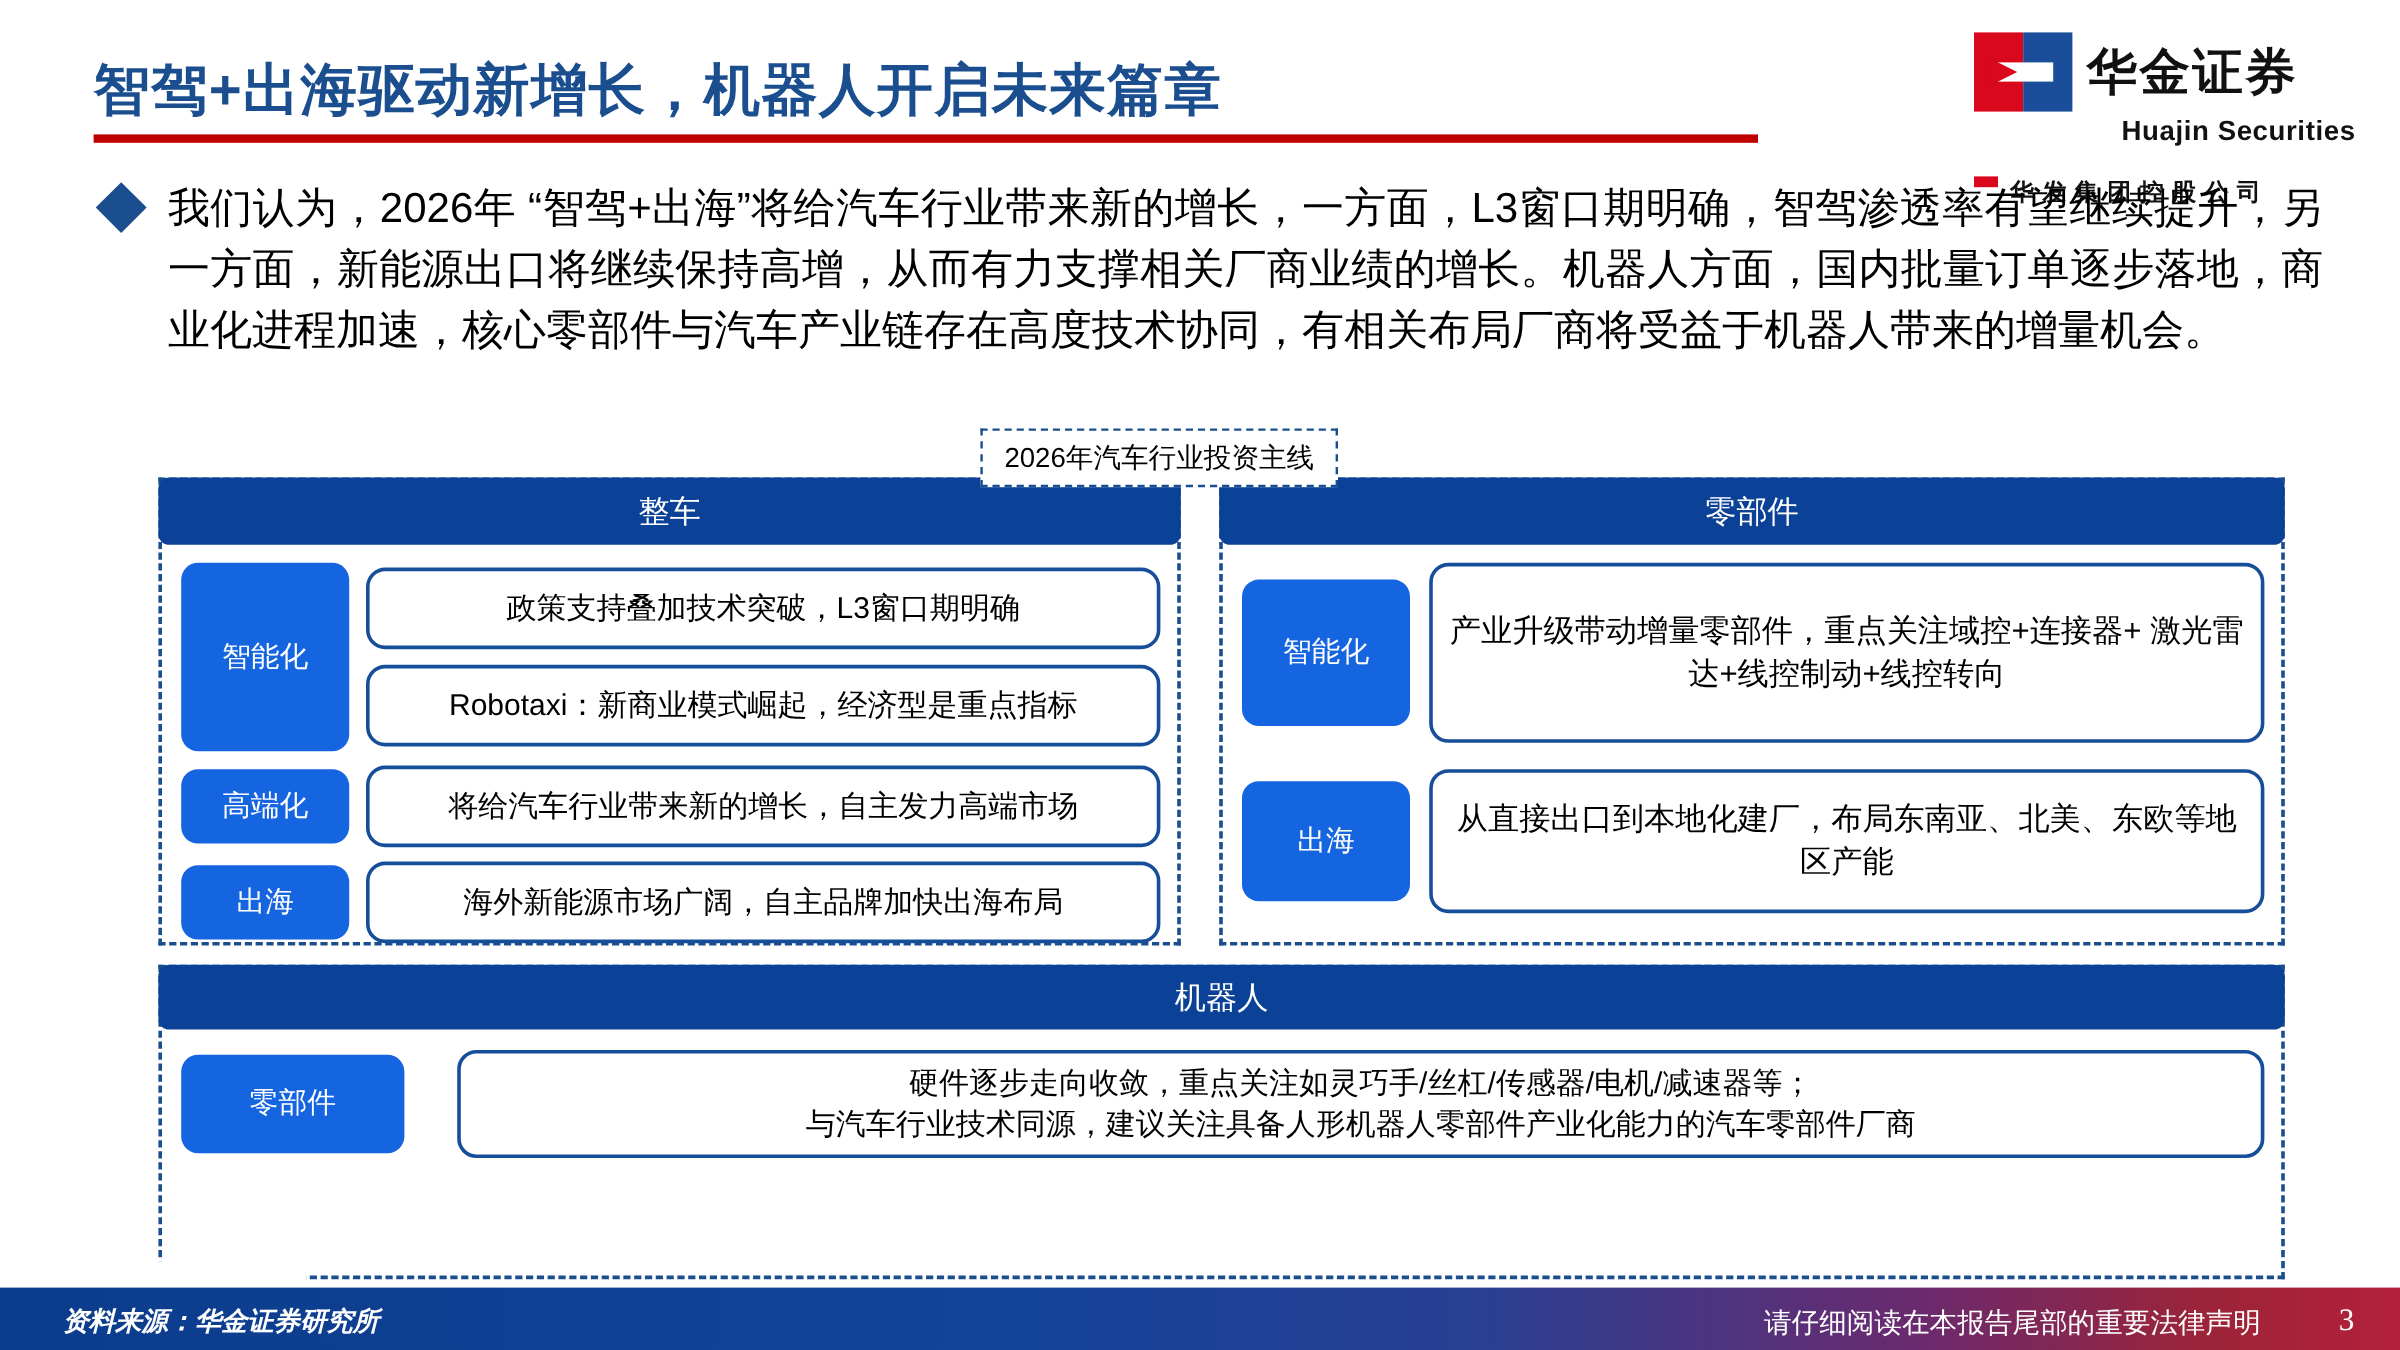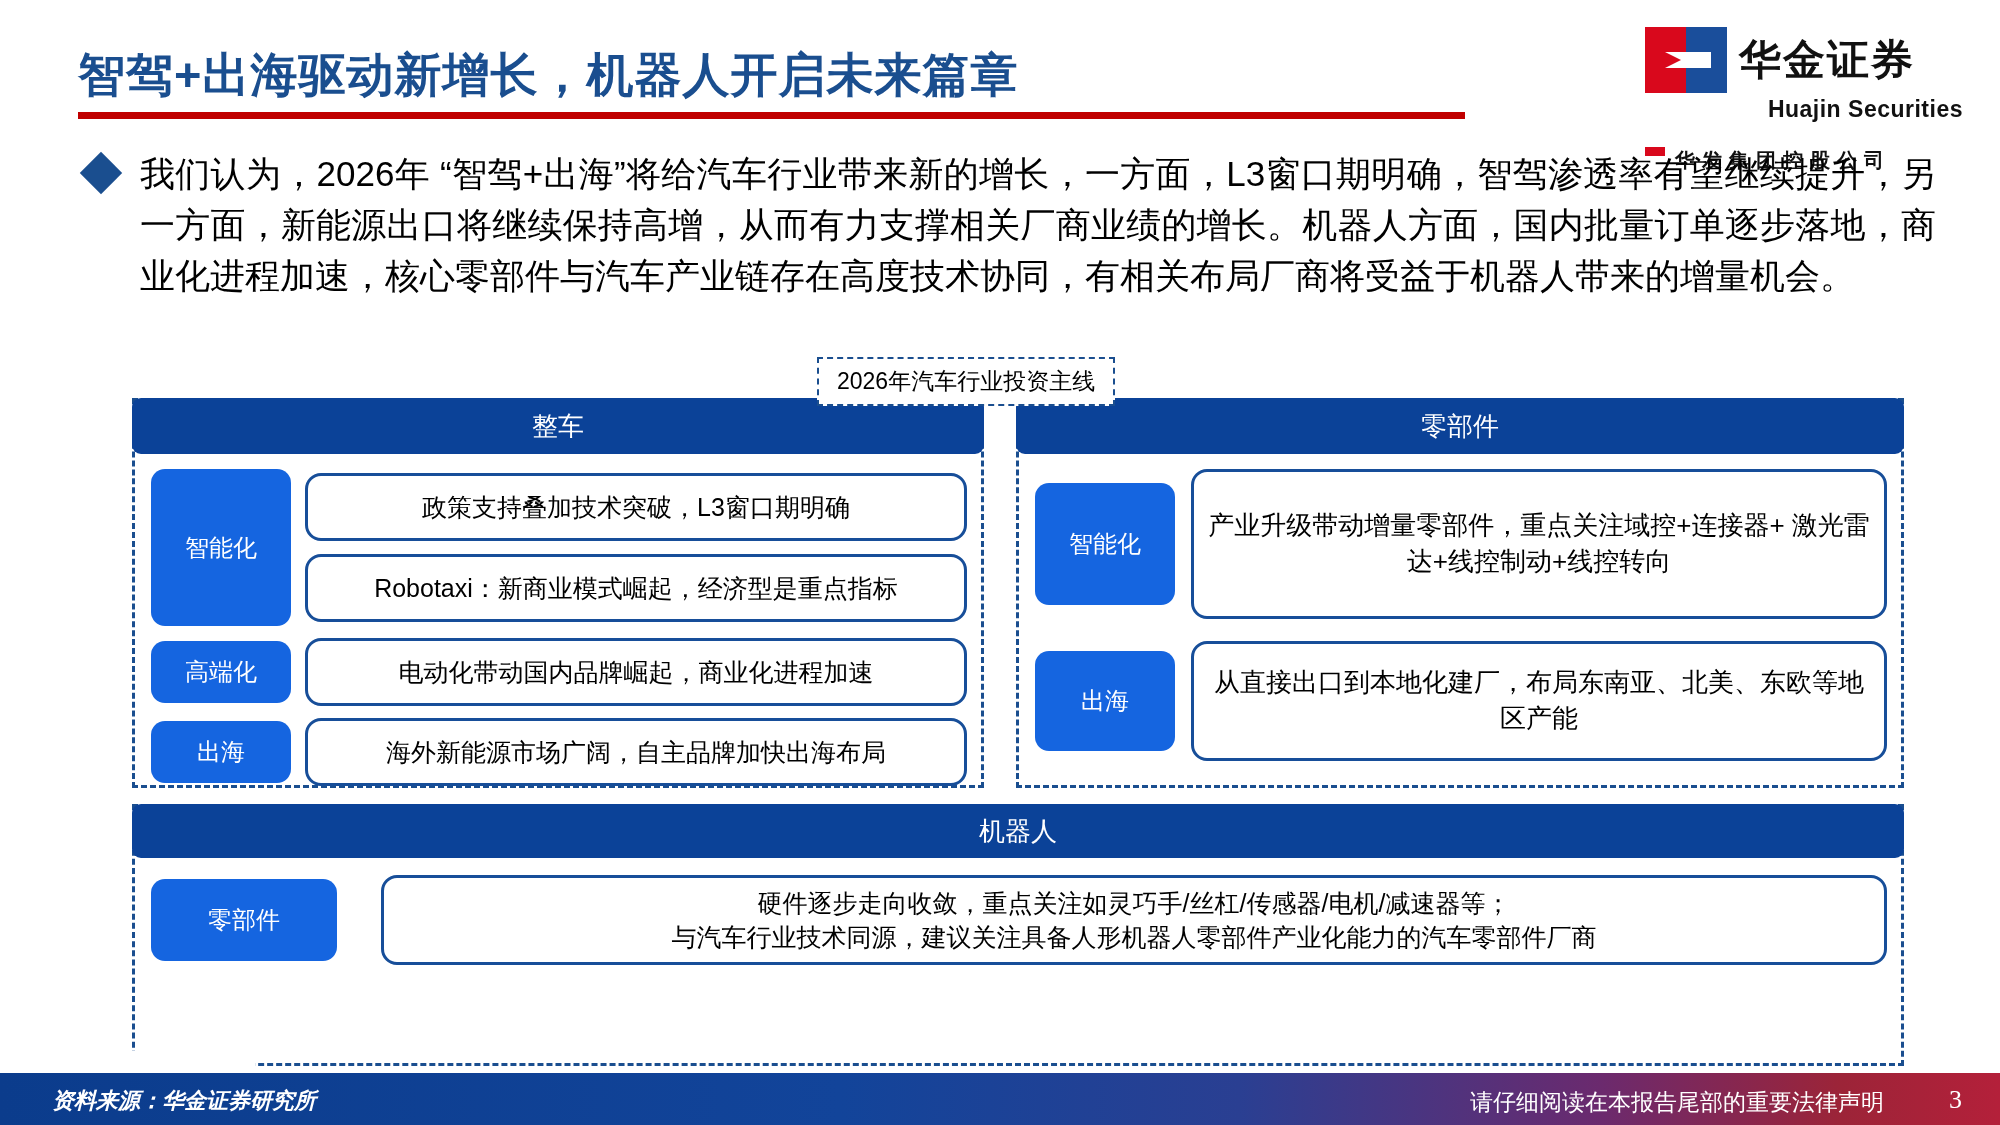--- a/index.html
+++ b/index.html
@@ -149,21 +149,21 @@
   <div class="panel-body">
     <div class="row">
       <div class="tag tag-smart">智能化</div>
       <div class="chips-smart">
         <div class="chip chip-h" style="margin-bottom:13px;">政策支持叠加技术突破，L3窗口期明确</div>
         <div class="chip chip-h">Robotaxi：新商业模式崛起，经济型是重点指标</div>
       </div>
     </div>
     <div class="row">
       <div class="tag tag-s">高端化</div>
-      <div class="chip chip-h">电动化带动国内品牌崛起，商业化进程加速</div>
+      <div class="chip chip-h">将给汽车行业带来新的增长，自主发力高端市场</div>
     </div>
     <div class="row">
       <div class="tag tag-s">出海</div>
       <div class="chip chip-h">海外新能源市场广阔，自主品牌加快出海布局</div>
     </div>
   </div>
 </div>
 
 <div class="panel" id="panel-parts">
   <div class="panel-head">零部件</div>

